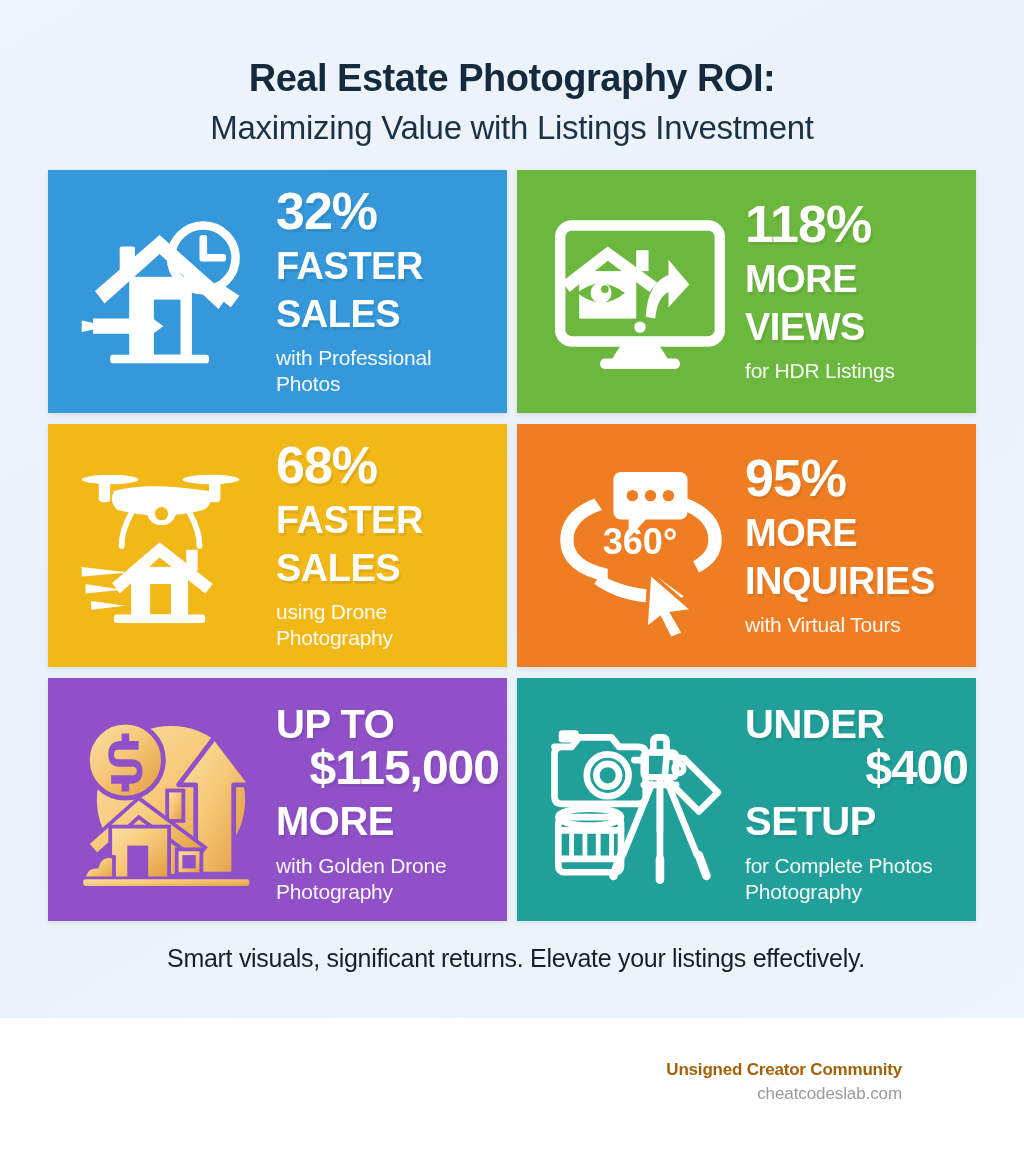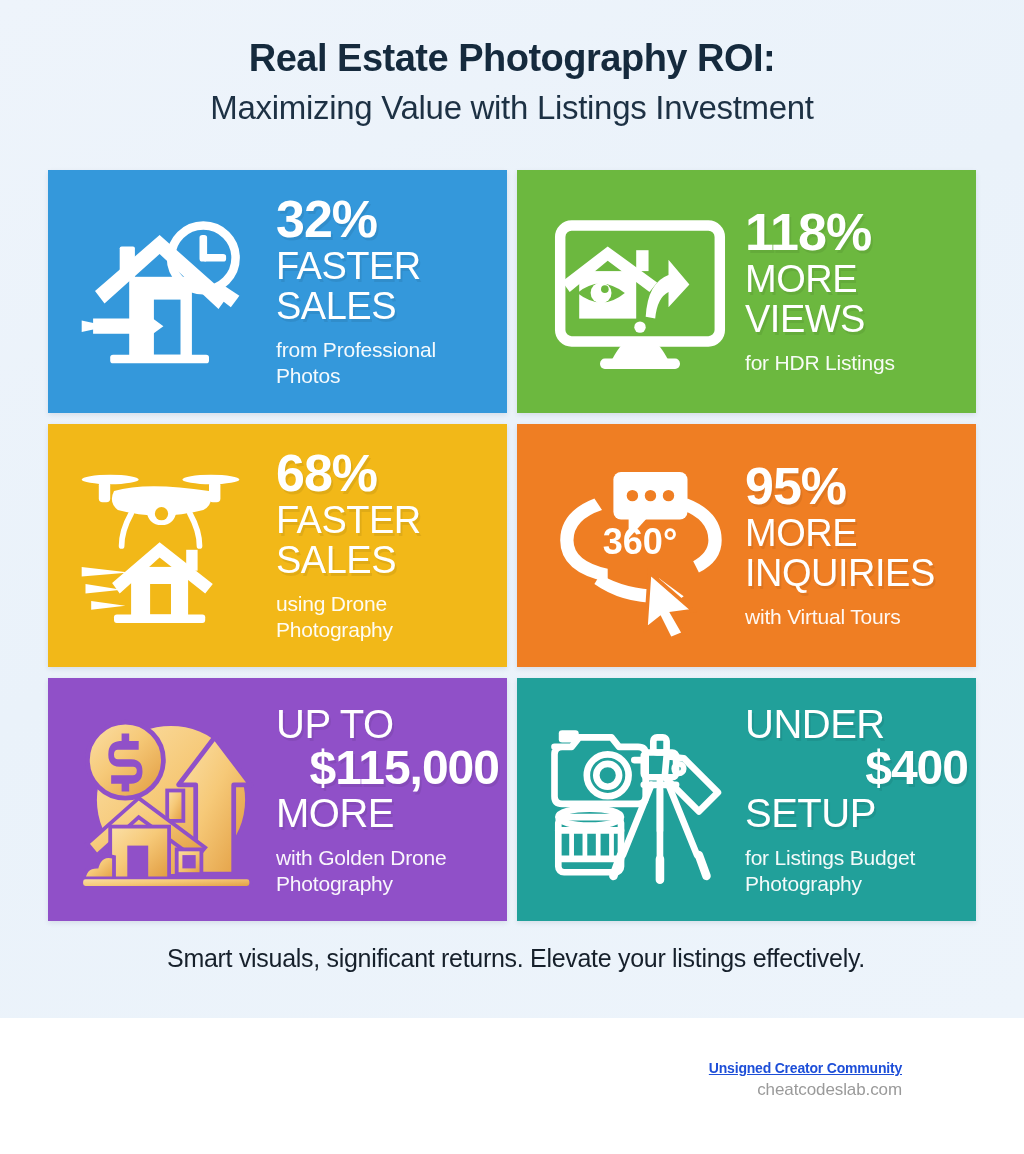--- a/index.html
+++ b/index.html
@@ -23,21 +23,21 @@
   #info-panel {
     position: absolute;
     left: 0; top: 0;
     width: 1024px;
     height: 1018px;
     background: linear-gradient(150deg, #eef4fb 0%, #eaf2fa 45%, #edf4fb 100%);
   }
 
   
   #header {
-    padding-top: 36px;
+    padding-top: 56px;
     text-align: center;
   }
   #title {
     font-size: 38px;
     font-weight: bold;
     color: #152a3d;
     letter-spacing: -0.5px;
     line-height: 1.18;
   }
   #subtitle {
@@ -90,26 +90,26 @@
   .stat-value {
     font-size: 52px;
     font-weight: bold;
     color: #ffffff;
     line-height: 0.98;
     letter-spacing: -1px;
     text-shadow: 2px 3px 0 rgba(0,0,0,0.07);
   }
   .stat-label {
     font-size: 38px;
-    font-weight: normal;
+    font-weight: bold;
     color: #ffffff;
     line-height: 1.0;
     letter-spacing: -0.5px;
     text-shadow: 2px 3px 0 rgba(0,0,0,0.07);
-    margin-top: 2px;
+    margin-top: 10px;
   }
   .stat-desc {
     font-size: 21px;
     font-weight: normal;
     color: rgba(255,255,255,0.95);
     line-height: 1.25;
     margin-top: 12px;
     letter-spacing: -0.2px;
   }
 
@@ -137,25 +137,24 @@
     width: 1024px; height: 136px;
     background: #ffffff;
   }
   #brand-block {
     position: absolute;
     right: 122px;
     top: 42px;
     text-align: right;
   }
   #brand-name {
-    font-size: 14px;
+    font-size: 17px;
     font-weight: bold;
-    color: #1d4ed8;
+    color: #a16207;
     letter-spacing: -0.2px;
-    text-decoration: underline;
   }
   #brand-url {
     font-size: 17px;
     font-weight: normal;
     color: #9a9a9a;
     margin-top: 4px;
     letter-spacing: -0.1px;
   }
 </style>
 </head>
@@ -194,21 +193,21 @@
               <rect x="130" y="40" width="8" height="28" rx="3"></rect>
               <rect x="134" y="60" width="24" height="8" rx="3"></rect>
               <path d="M154 92 L172 104 L163 116 L146 103 Z"></path>
             </g>
           </svg>
         </div>
         <div class="card-text">
           <div class="stat-value">32%</div>
           <div class="stat-label">FASTER</div>
           <div class="stat-label">SALES</div>
-          <div class="stat-desc">from Professional Photos</div>
+          <div class="stat-desc">with Professional Photos</div>
         </div>
       </div>
 
       <div class="card" style="background:#6cb83f">
         <div class="card-icon">
           <svg viewBox="0 0 200 200" fill="none">
             <g fill="#ffffff">
 
               <rect x="16" y="30" width="168" height="122" rx="12" fill="none" stroke="#ffffff" stroke-width="11"></rect>
               <circle cx="100" cy="137" r="6"></circle>
@@ -377,21 +376,21 @@
 
               <path d="M146 56 L182 92 L162 112 L126 76 L128 54 z"></path>
               <circle cx="141" cy="67" r="5" stroke-width="6"></circle>
             </g>
           </svg>
         </div>
         <div class="card-text">
           <div class="stat-label">UNDER</div>
           <div class="stat-value">$400</div>
           <div class="stat-label">SETUP</div>
-          <div class="stat-desc">for Listings Budget Photography</div>
+          <div class="stat-desc">for Complete Photos Photography</div>
         </div>
       </div>
 
     </div>
 
     <div id="tagline">Smart visuals, significant returns. Elevate your listings effectively.</div>
 
   </div>
 
   <div id="footer-band">

